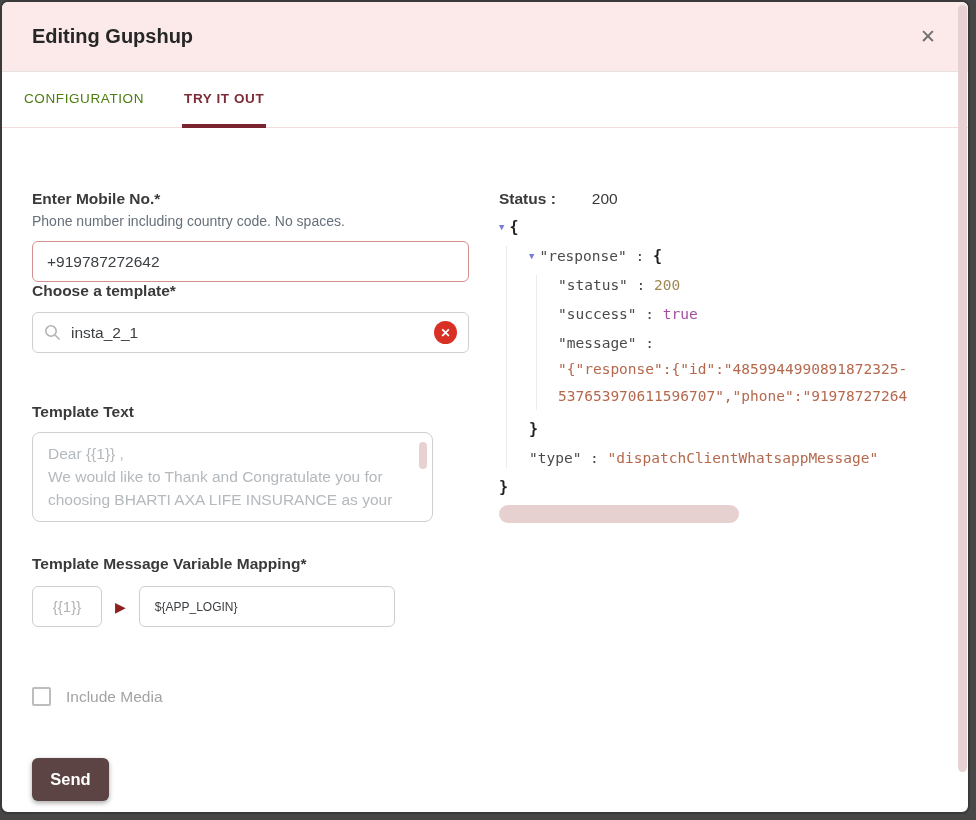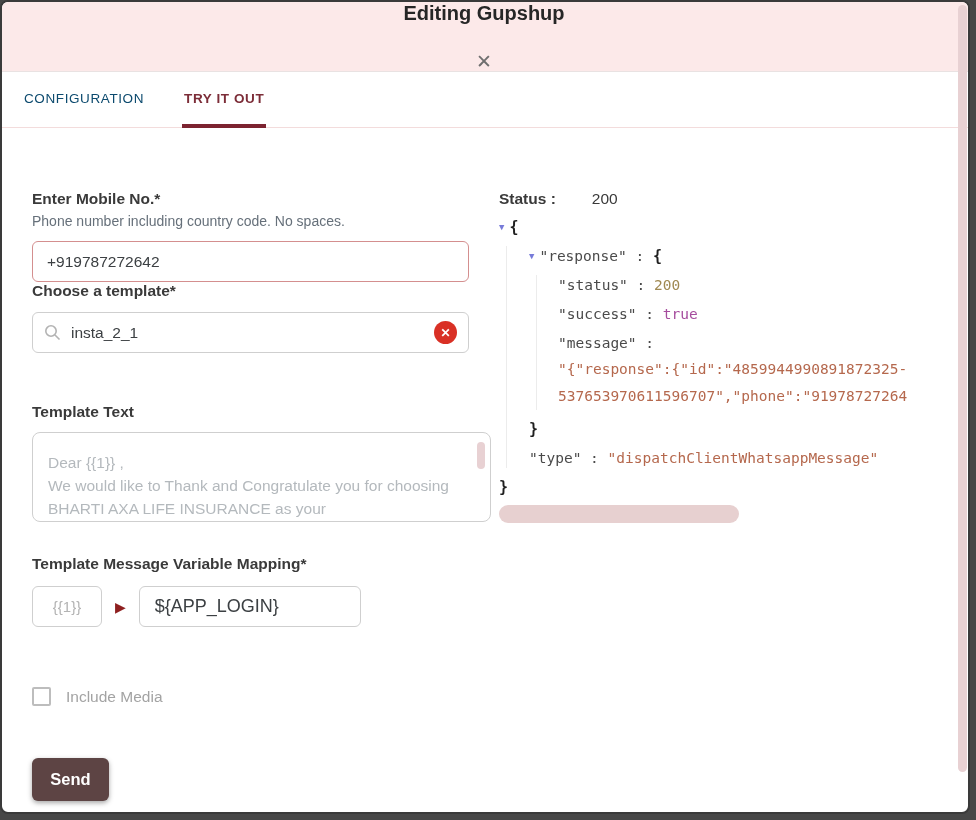--- a/index.html
+++ b/index.html
@@ -3,60 +3,60 @@
 <meta charset="utf-8">
 <style>
   * { margin:0; padding:0; box-sizing:border-box; }
   html,body { width:976px; height:820px; font-family:"Liberation Sans", sans-serif; }
   .stage { position:relative; width:976px; height:820px; background:#474747; overflow:hidden; }
   .modal { position:absolute; left:0; top:0; width:970px; height:814px; background:#ffffff;
            border:2px solid #3a3a3a; border-radius:8px; overflow:hidden; }
 
   
   .modal-header { height:70px; background:#fce9e9; display:flex; align-items:center;
-                  justify-content:space-between; padding:0 32px 0 30px; border-bottom:1px solid #e9e2e2;flex-direction:column; }
+                  justify-content:space-between; padding:0 32px 0 30px; border-bottom:1px solid #e9e2e2; }
   .modal-title { font-size:20px; font-weight:bold; color:#262626; }
   .close { font-size:19px; color:#6f6f6f; cursor:pointer; line-height:1; }
 
   
   .tabbar { height:56px; display:flex; align-items:stretch; padding-left:20px;
             border-bottom:1px solid #f3dcdc; }
   .tab { display:flex; align-items:center; padding:0 2px; margin-right:36px; font-size:13.5px;
          letter-spacing:.6px; cursor:pointer; border-bottom:4px solid transparent; margin-bottom:-1px; }
-  .tab.inactive { color:#0c4a6e; }
+  .tab.inactive { color:#4d7c0f; }
   .tab.active { color:#7c2d38; font-weight:bold; border-bottom-color:#7c2330; }
 
   
   .content { display:flex; padding:62px 16px 0 30px; }
   .left { width:437px; flex:none; }
   .right { margin-left:30px; width:445px; flex:none; }
 
   
   .field-label { font-size:15.5px; font-weight:bold; color:#3a3a3a; }
   .helper { margin-top:5px; font-size:14px; color:#66707a; }
   .tbox { width:437px; height:41px; border:1px solid #d48f8f; border-radius:6px;
           padding:12px 14px; font-size:15.5px; color:#3c4043; font-family:"Liberation Sans",sans-serif;
           background:#fff; outline:none; }
   .searchwrap { position:relative; margin-top:12px; width:437px; }
   .searchwrap .tbox { border-color:#cfcfcf; padding-left:38px; padding-right:46px; }
   .search-ic { position:absolute; left:12px; top:12px; }
   .clear-btn { position:absolute; right:12px; top:9px; width:23px; height:23px; border-radius:50%;
                background:#d93025; color:#fff; font-size:12px; display:flex; align-items:center;
                justify-content:center; cursor:pointer; font-weight:bold; }
-  .textareabox { position:relative; margin-top:11px; width:459px; height:90px;
-                 border:1px solid #cfcfcf; border-radius:8px; padding:18px 26px 9px 15px; }
+  .textareabox { position:relative; margin-top:11px; width:401px; height:90px;
+                 border:1px solid #cfcfcf; border-radius:8px; padding:9px 26px 9px 15px; }
   .textareabox .ghost { font-size:15.5px; line-height:23px; color:#b4b9bd; white-space:pre-wrap; }
   .inner-scroll { position:absolute; right:5px; top:9px; width:8px; height:27px;
                   background:#e8d1d3; border-radius:4px; cursor:pointer; }
   .maprow { margin-top:13px; display:flex; align-items:center; }
   .varbox { width:70px; height:41px; border:1px solid #cfcfcf; border-radius:6px; display:flex;
             align-items:center; justify-content:center; font-size:15px; color:#b3b3b3; background:#fff; }
   .map-arrow { color:#8e1f1f; font-size:14px; margin:0 13px; }
-  .valbox { width:222px; height:41px; border:1px solid #cfcfcf; border-radius:6px; padding:0 15px;
-            font-size:18px; color:#3c4043; font-family:"Liberation Sans",sans-serif; outline:none; }
+  .valbox { width:256px; height:41px; border:1px solid #cfcfcf; border-radius:6px; padding:0 15px;
+            font-size:12px; color:#3c4043; font-family:"Liberation Sans",sans-serif; outline:none; }
   .mediarow { margin-top:60px; display:flex; align-items:center; }
   .checkbox { width:19px; height:19px; border:2px solid #bdbdbd; border-radius:2px; cursor:pointer; }
   .media-label { margin-left:15px; font-size:15.5px; color:#a3a3a3; }
   .send-btn { margin-top:52px; width:77px; height:43px; background:#5d4444; color:#fff;
               font-size:16.5px; font-weight:bold; border:none; border-radius:6px; cursor:pointer;
               box-shadow:0 2px 5px rgba(0,0,0,.35); font-family:"Liberation Sans",sans-serif; }
 
   
   .status-row { display:flex; font-size:15.5px; color:#3a3a3a; margin-bottom:6px; }
   .status-label { font-weight:bold; }

